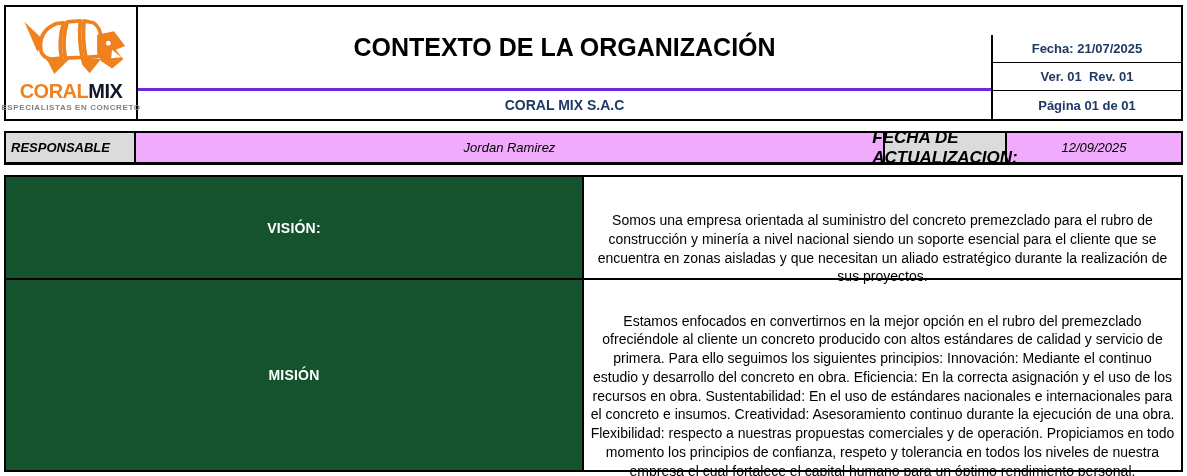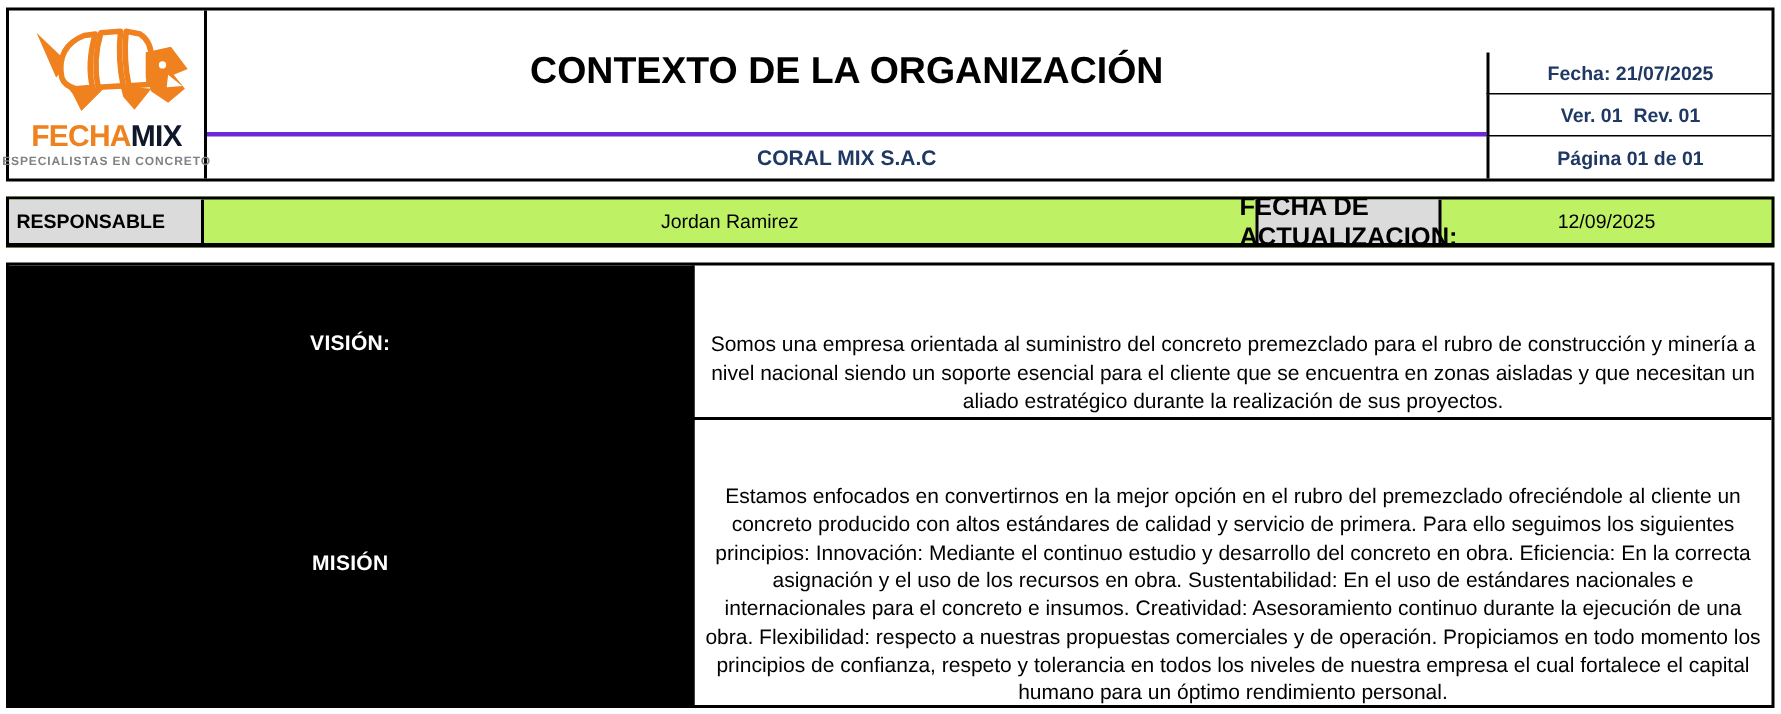--- a/index.html
+++ b/index.html
@@ -57,21 +57,22 @@
   .info-cell.last { border-bottom: none; }
 
   
   .resp-bar {
     display: flex;
     margin-top: 10px;
     height: 34px;
     border: 2px solid #000;
     border-bottom-width: 3px;
     align-items: stretch;
-    background: #bef264;
+    background: #f0abfc;
+    font-style: italic;
   }
   .resp-label {
     width: 130px; background: #DBDBDB;
     border-right: 2px solid #000;
     display: flex; align-items: center;
     padding-left: 5px;
     font-size: 13px; font-weight: bold;
   }
   .resp-value {
     flex: 1;
@@ -79,34 +80,34 @@
     font-size: 13px;
   }
   .resp-fecha {
     width: 124px; background: #DBDBDB;
     border-left: 2px solid #000; border-right: 2px solid #000;
     display: flex; align-items: center; justify-content: center;
     text-align: left;
     font-size: 17px; font-weight: bold; line-height: 1.15;
   }
   .resp-date {
-    width: 220px;
+    width: 174px;
     display: flex; align-items: center; justify-content: center;
     font-size: 13px;
   }
 
   
   .vm-table { margin-top: 10px; border: 2px solid #000; background: #fff; }
   .vm-row { display: flex; align-items: stretch; }
   .vm-row.vision { height: 101px; }
   .vm-row.mision { height: 192px; }
   .vm-row + .vm-row { border-top: 2px solid #000; }
   .vm-title {
-    width: 457px; flex: none;
-    background: #000000; color: #fff;
+    width: 578px; flex: none;
+    background: #14532d; color: #fff;
     border-right: 2px solid #000;
     display: flex; align-items: center; justify-content: center;
     font-size: 14px; font-weight: bold; letter-spacing: 0.2px;
   }
   .vm-text {
     flex: 1;
     display: flex; align-items: center; justify-content: center;
     text-align: center;
     font-size: 14px; line-height: 1.34;
     padding: 3px 6px;
@@ -132,21 +133,21 @@
         <path d="M28,40 Q24,18 44,10 L52,9 Q46,30 50,47 L38,48 Q30,46 28,40 Z" fill="#fff" stroke="#F0811F" stroke-width="4" stroke-linejoin="round"></path>
 
         <path d="M56,8 L70,7 Q68,28 72,46 L54,47 Q50,28 56,8 Z" fill="#fff" stroke="#F0811F" stroke-width="4" stroke-linejoin="round"></path>
 
         <path d="M74,7 L84,9 Q92,14 92,26 L90,45 L76,46 Q72,27 74,7 Z" fill="#fff" stroke="#F0811F" stroke-width="4" stroke-linejoin="round"></path>
 
         <path d="M88,22 L106,18 L118,34 L108,38 L116,48 L104,58 L92,50 L88,40 Z" fill="#F0811F"></path>
         <polygon points="104,38 114,46 103,47" fill="#fff"></polygon>
         <circle cx="100" cy="31" r="2.6" fill="#fff"></circle>
       </svg>
-      <div class="brand-line"><span class="brand-coral">FECHA</span><span class="brand-mix">MIX</span></div>
+      <div class="brand-line"><span class="brand-coral">CORAL</span><span class="brand-mix">MIX</span></div>
       <div class="brand-tagline">ESPECIALISTAS EN CONCRETO</div>
     </div>
 
     <div class="title-cell">
       <div class="doc-title">CONTEXTO DE LA ORGANIZACIÓN</div>
     </div>
     <div class="subtitle-cell">
       <div class="company-name">CORAL MIX S.A.C</div>
     </div>
 

